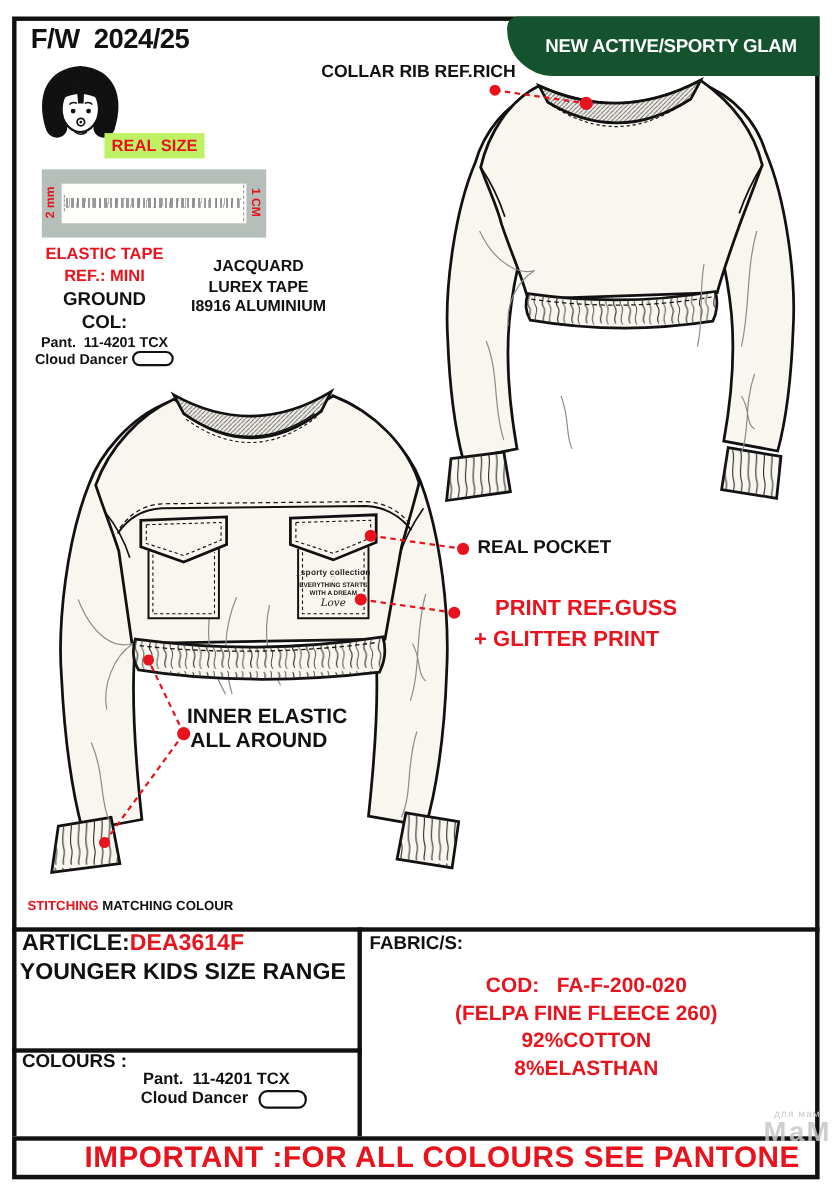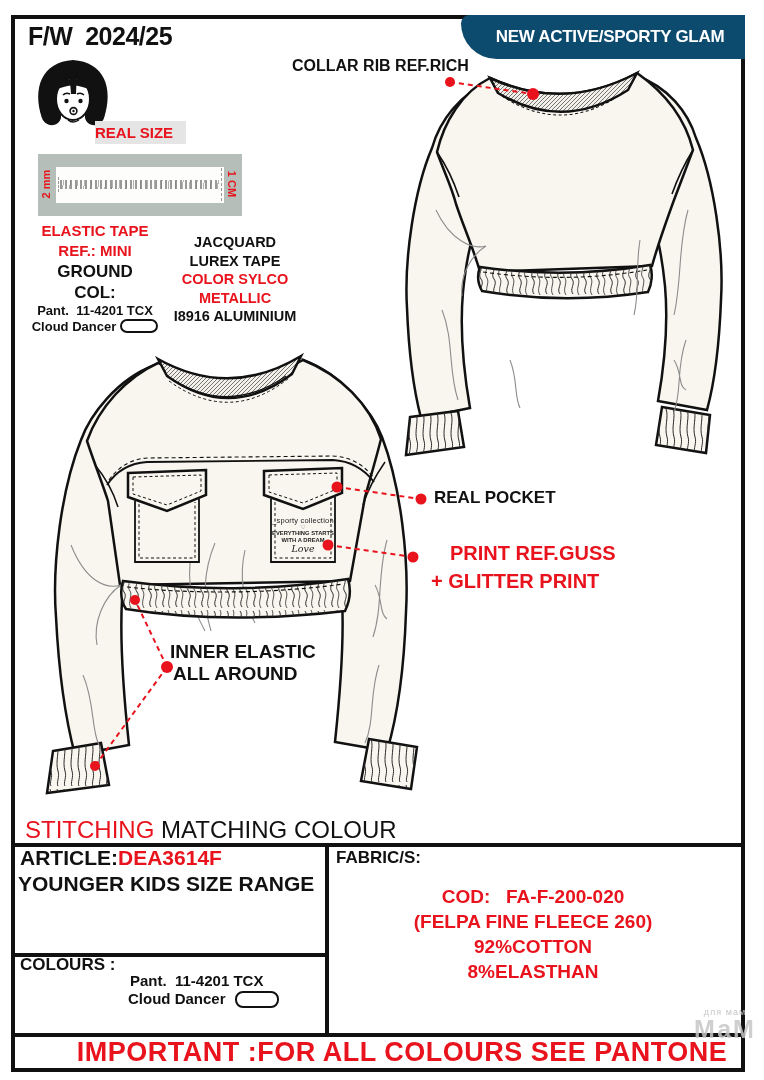--- a/index.html
+++ b/index.html
@@ -10,28 +10,28 @@
   }
   .abs { position:absolute; }
   .pre { white-space:pre; }
   .b { font-weight:700; }
   .red { color:#e8131c; }
   
   #frame { left:11px; top:15px; width:734px; height:1057px; border:4px solid #111; }
   .rule { background:#111; }
   
   #season { left:28px; top:22px; font-size:25px; font-weight:700; letter-spacing:-0.5px; }
-  #banner { left:461px; top:15px; width:284px; height:44px; background:#0c4a6e;
+  #banner { left:461px; top:15px; width:284px; height:54px; background:#14532d;
             border-radius:10px 0 0 42px; display:flex; align-items:center; justify-content:center; }
   #banner span { color:#fff; font-size:17px; font-weight:700; letter-spacing:-0.3px; padding-left:14px; }
   
   #logo { left:28px; top:54px; width:90px; height:88px; }
   
-  #realsize { left:95px; top:121px; width:91px; height:23px; background:#e5e5e5;
-              display:flex; align-items:center; justify-content:flex-start; }
+  #realsize { left:95px; top:121px; width:91px; height:23px; background:#bef264;
+              display:flex; align-items:center; justify-content:center; }
   #realsize span { color:#e8131c; font-size:15px; font-weight:700; }
   #tape { left:38px; top:154px; width:204px; height:62px; background:#b5beb9; }
   #tape-strip { left:18px; top:13px; width:168px; height:36px; background:#fdfdfb; position:absolute; }
   #tape-sparkle { position:absolute; left:4px; top:13px; width:160px; height:9px;
     background:
       repeating-linear-gradient(90deg, rgba(120,120,120,.75) 0 2px, transparent 2px 5px),
       repeating-linear-gradient(96deg, transparent 0 3px, rgba(160,160,160,.8) 3px 4px, transparent 4px 7px);
   }
   .measure-rot { width:40px; height:12px; display:flex; align-items:center; justify-content:center;
     color:#e8131c; font-size:11px; font-weight:700; }
@@ -46,24 +46,24 @@
   .swatch { display:inline-block; width:38px; height:14px; border:2px solid #111; border-radius:7px;
             background:#fff; vertical-align:-2px; margin-left:4px; }
   #jacquard-block { left:150px; top:233px; width:170px; text-align:center; font-size:14.5px; line-height:18.5px; font-weight:700; }
   
   #collar-label { left:292px; top:57px; font-size:16px; font-weight:700; }
   #pocket-label { left:434px; top:488px; font-size:17px; font-weight:700; }
   #print-l1 { left:450px; top:542px; font-size:20px; font-weight:700; color:#e8131c; }
   #print-l2 { left:431px; top:570px; font-size:20px; font-weight:700; color:#e8131c; }
   #elastic-l1 { left:170px; top:641px; font-size:19px; font-weight:700; }
   #elastic-l2 { left:173px; top:663px; font-size:19px; font-weight:700; }
-  #stitching { left:25px; top:816px; font-size:24px; font-weight:400; }
+  #stitching { left:25px; top:816px; font-size:12px; font-weight:700; }
   
   #pocket-print { left:251px; top:516px; width:104px; text-align:center; color:#222; }
-  #pocket-print .pp1 { font-size:7.5px; letter-spacing:.2px; }
+  #pocket-print .pp1 { font-size:7.5px; letter-spacing:.2px;font-weight:bold; }
   #pocket-print .pph { font-size:6px; line-height:5px; color:#555; }
   #pocket-print .pp2 { font-size:5.8px; font-weight:700; line-height:7px; }
   #pocket-print .pp4 { font-family:"DejaVu Serif", serif; font-style:italic; font-weight:400; font-size:9.5px; line-height:10px; }
   
   #article-line { left:20px; top:846px; font-size:21px; font-weight:700; }
   #size-range { left:18px; top:872px; font-size:21px; font-weight:700; }
   #fabric-label { left:336px; top:848px; font-size:17px; font-weight:700; }
   #fabric-block { left:330px; top:884px; width:406px; text-align:center; color:#e8131c;
                   font-size:19px; font-weight:700; line-height:25px; }
   #colours-label { left:20px; top:955px; font-size:17px; font-weight:700; }
@@ -131,21 +131,20 @@
     <div class="l2 b">COL:</div>
     <div class="l3 b pre">Pant.  11-4201 TCX</div>
     <div class="l3 b">
       <span>Cloud Dancer</span><span class="swatch"></span>
     </div>
   </div>
 
   <div class="abs" id="jacquard-block">
     <div>JACQUARD</div>
     <div>LUREX TAPE</div>
-    <div class="red">COLOR SYLCO METALLIC</div>
     <div>I8916 ALUMINIUM</div>
   </div>
 
   <svg class="abs" style="left:390px; top:60px; width:350px; height:400px;" viewBox="0 0 350 400">
     <defs>
       <pattern id="rib" width="4" height="4" patternUnits="userSpaceOnUse">
         <rect width="4" height="4" fill="#f2f0e9"></rect>
         <path d="M0,4 L4,0" stroke="#666" stroke-width="0.9"></path>
       </pattern>
       <pattern id="gather" width="13" height="34" patternUnits="userSpaceOnUse">

